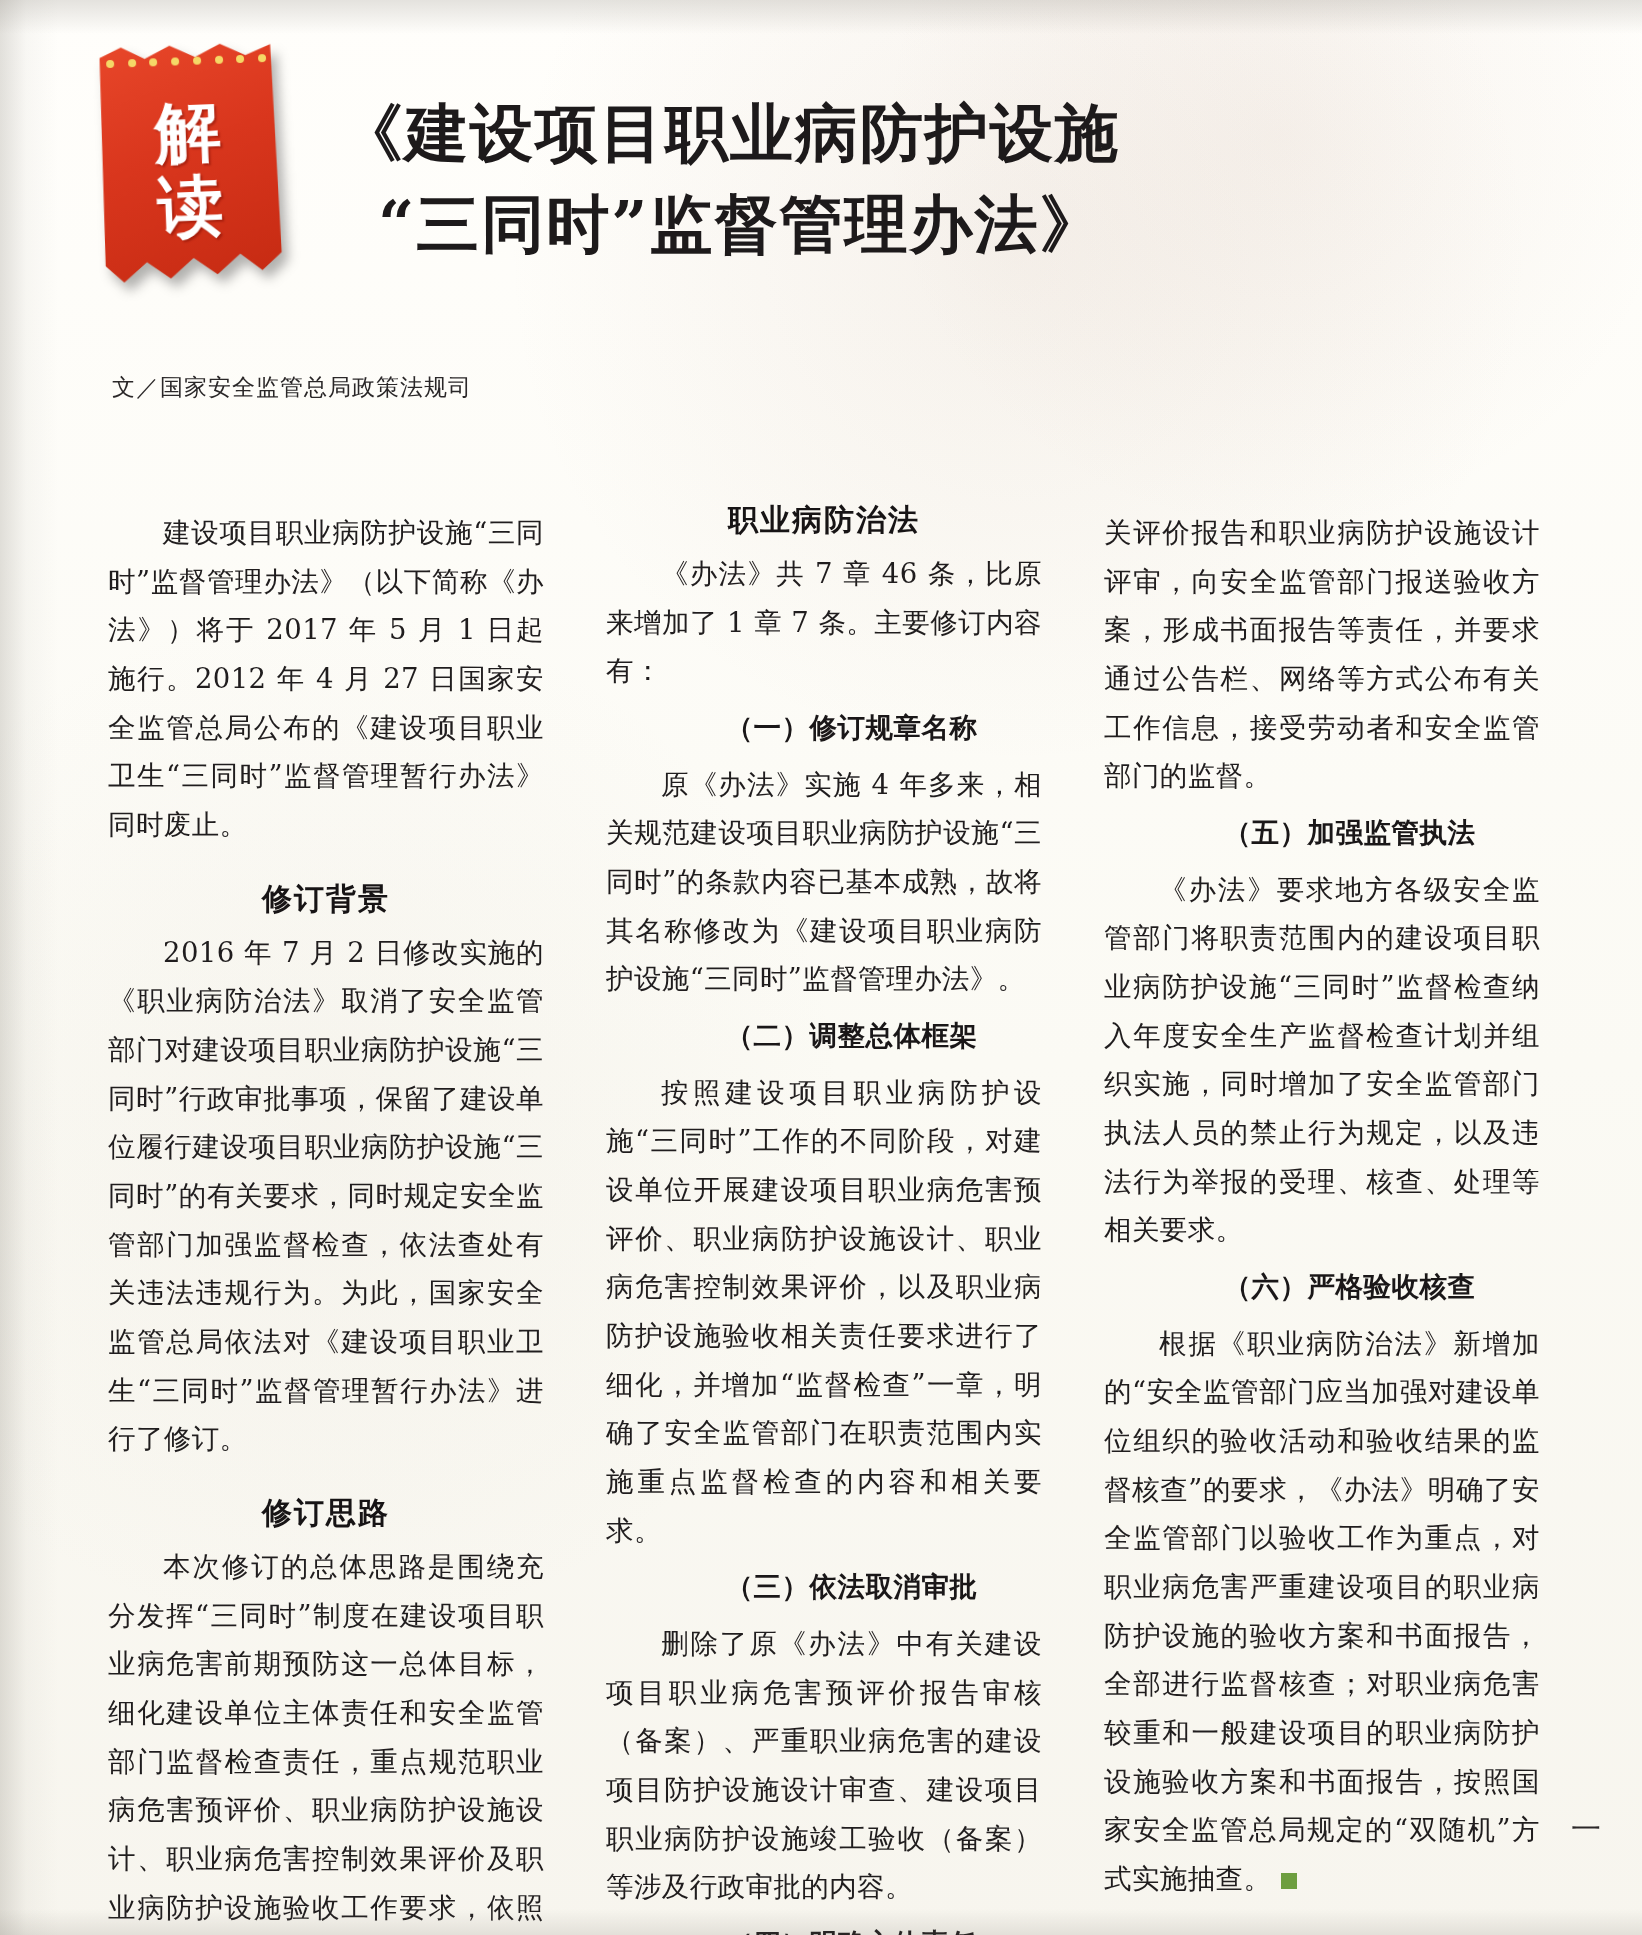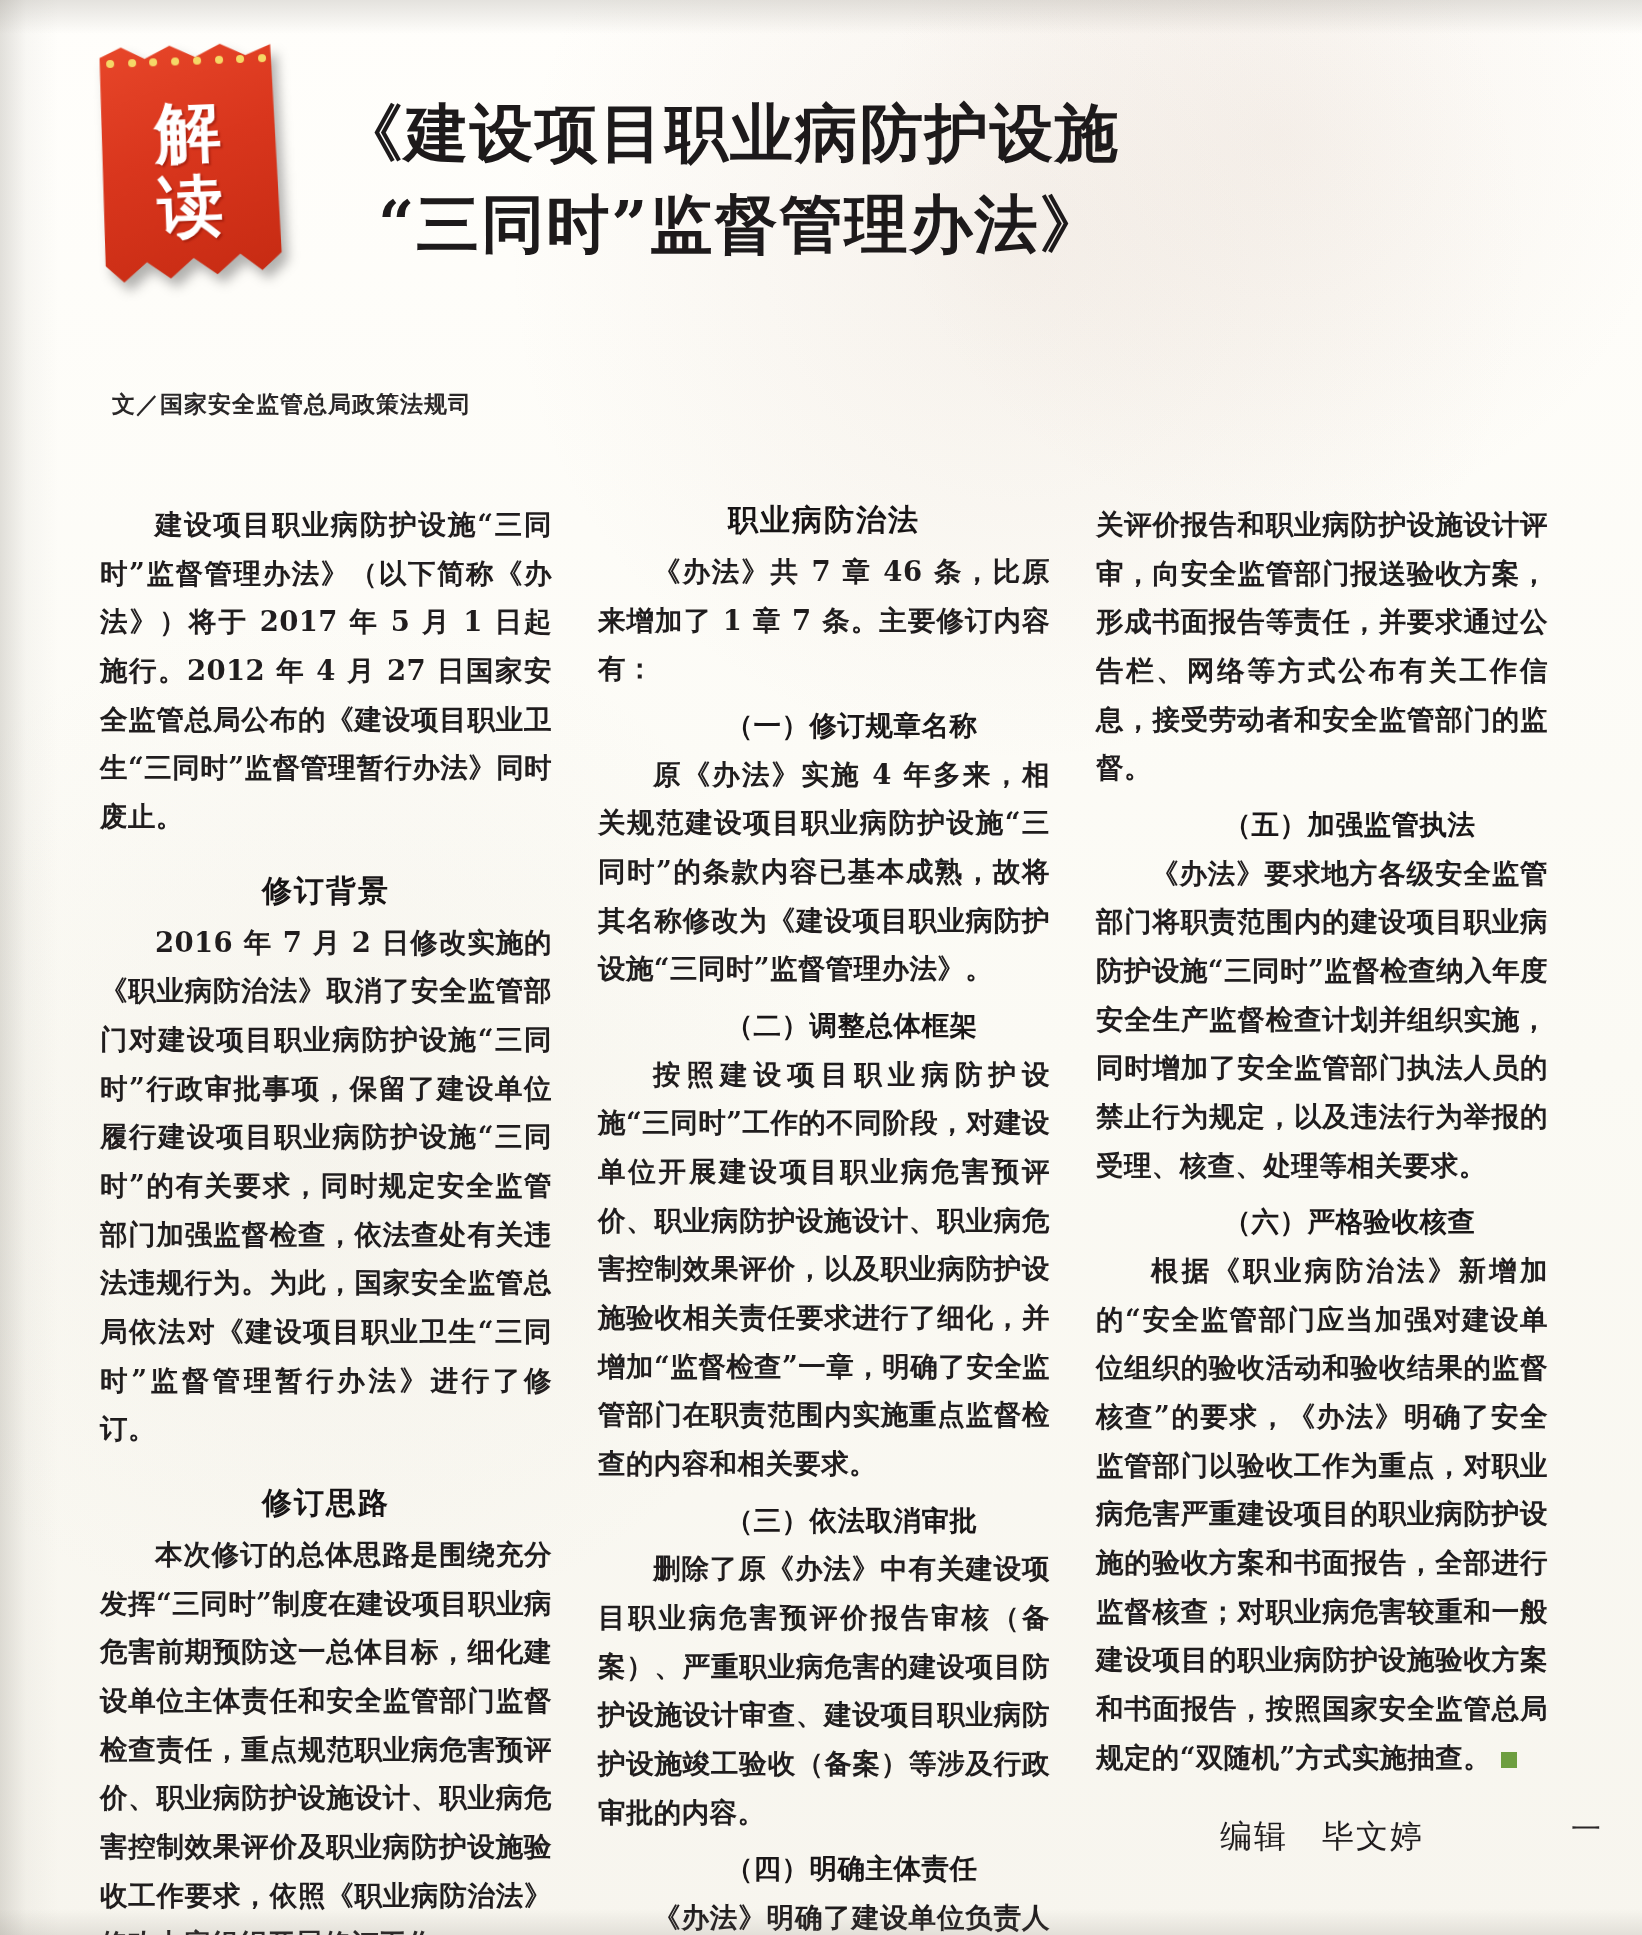--- a/index.html
+++ b/index.html
@@ -117,50 +117,49 @@
     line-height: 1.45;
     letter-spacing: 2px;
     color: #1d1a1b;
   }
   .title .line { display: block; white-space: nowrap; }
   .title .line2 { padding-left: 38px; }
 
   .byline {
     position: absolute;
     left: 112px;
-    top: 389px;
+    top: 372px;
     font-size: 23px;
     letter-spacing: 1px;
     color: #2a2728;
-    font-weight: 700;
+    font-weight: 400;
   }
 
   
   .columns {
     position: absolute;
     left: 100px;
     top: 500px;
     width: 1448px;
     height: 1380px;
     display: flex;
     gap: 46px;
   }
   .col {
     width: 452px;
     position: relative;
   }
   .col p {
-    margin: 0;
+    margin: 8px;
     font-size: 27.5px;
     line-height: 1.77;
     text-align: justify;
     text-justify: inter-ideograph;
     letter-spacing: 0.4px;
     color: #201d1e;
-    font-weight: bold;
   }
   .col p.indent { text-indent: 2em; }
   .col h2 {
     margin: 30px 0 6px 0;
     font-size: 30px;
     font-weight: 700;
     letter-spacing: 2px;
     text-align: center;
     color: #171415;
   }

